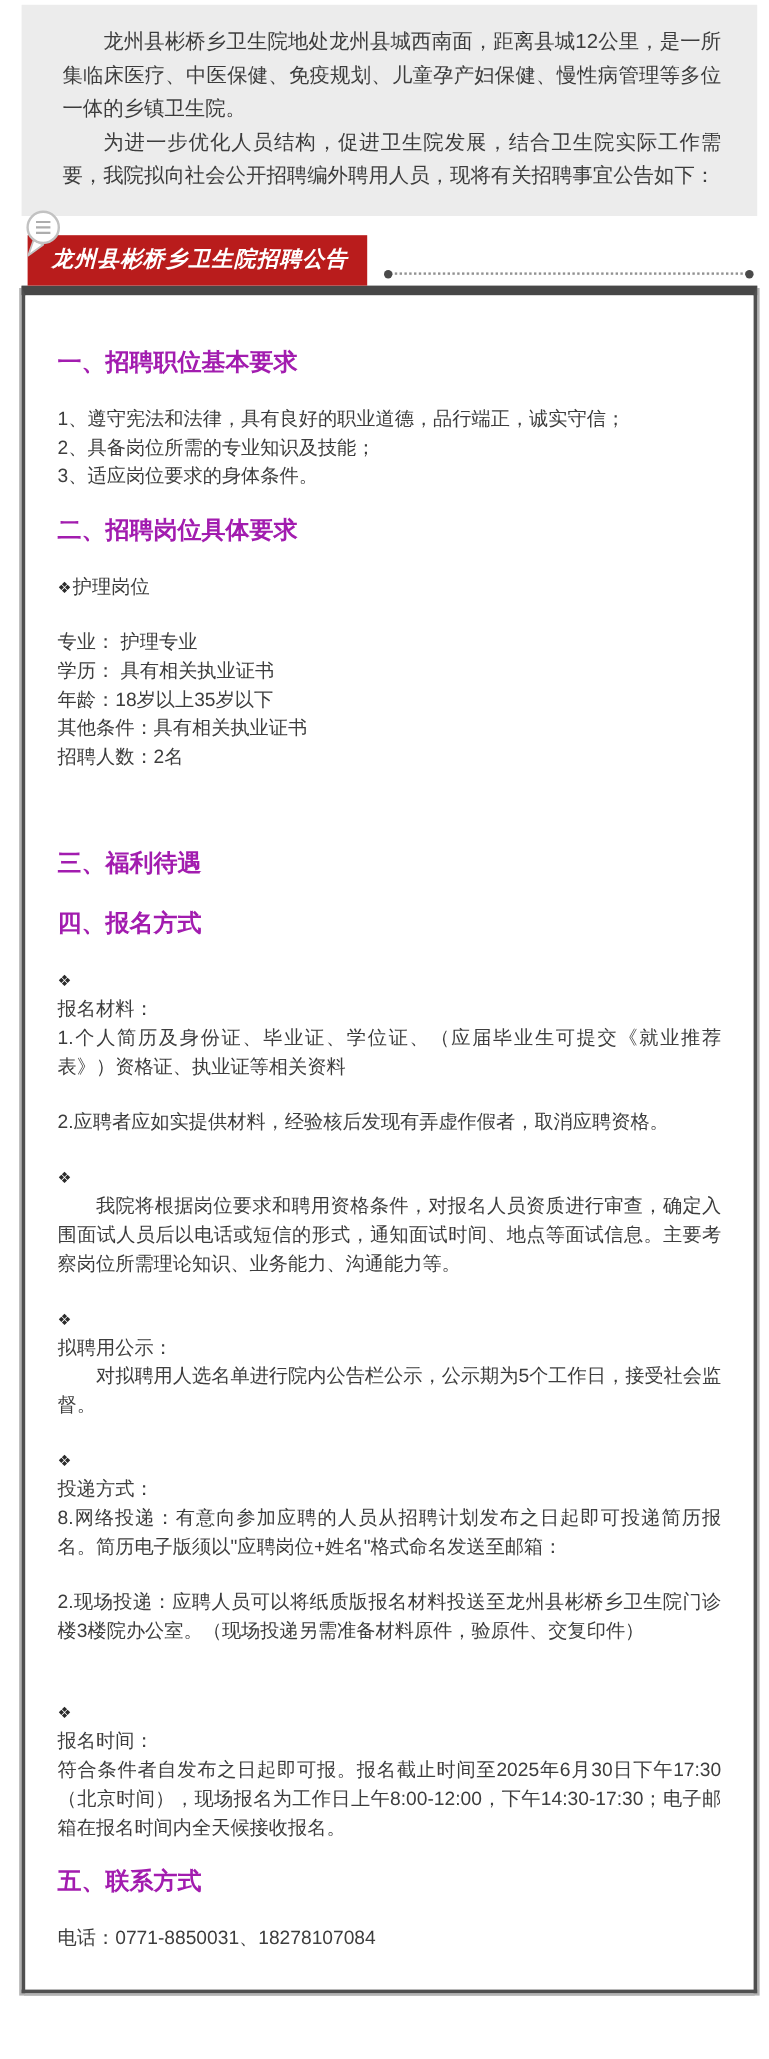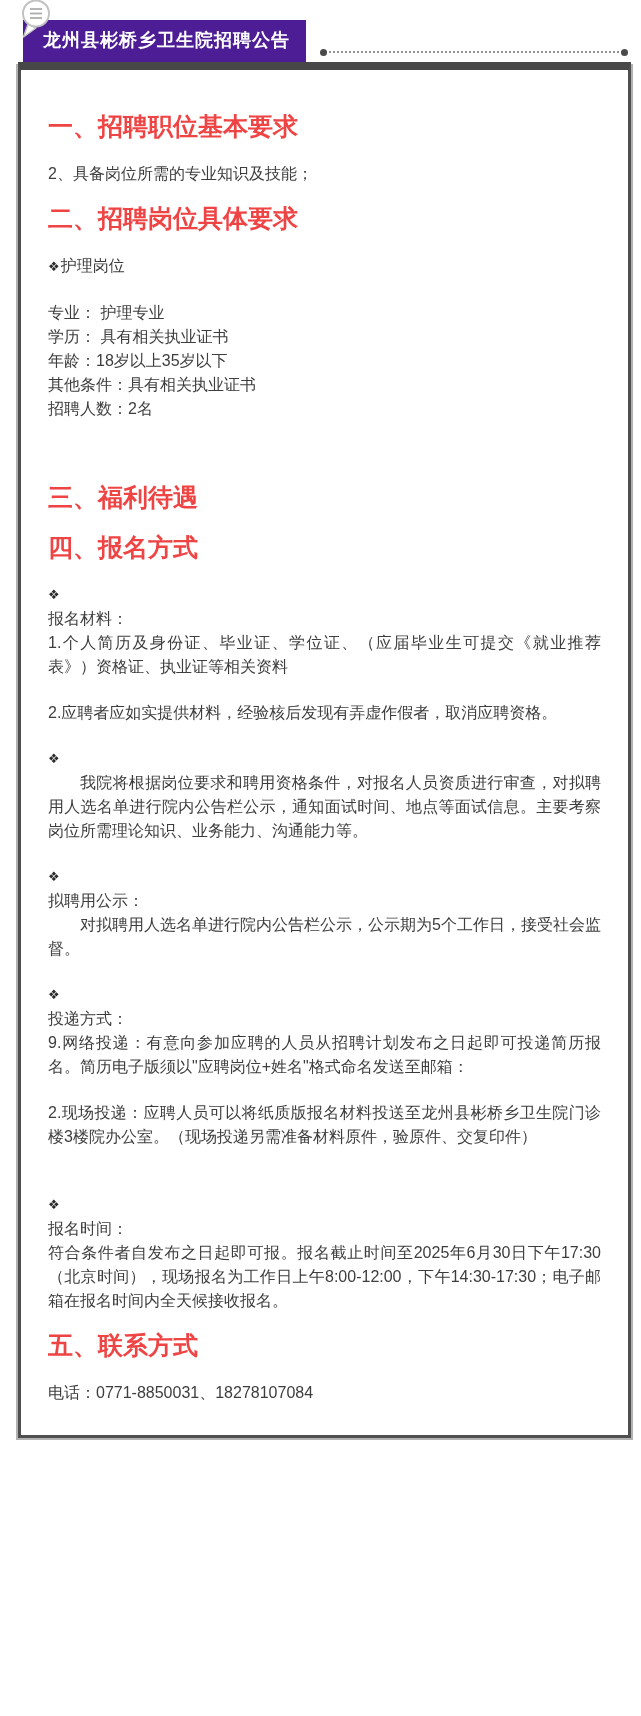--- a/index.html
+++ b/index.html
@@ -65,85 +65,91 @@
     background:#fff;
     padding:42px 27px 30px 27px;
     font-size:16px; line-height:24px;
     text-align:justify;
     color:#3d3d3d;
     box-shadow:-2px 2px 0 #b2b2b2, 2px 2px 0 #b2b2b2;
   }
   .blk { margin:0; }
   .article-box > :first-child { margin-top:0; }
   h2.heading {
-    font-size:25px; line-height:28px;
-    color:#ef4444; font-weight:bold;
+    font-size:20px; line-height:28px;
+    color:#a21caf; font-weight:bold;
     margin:18px 0 22px 0;
   }
   .gap { height:22px; }
   p.para { margin:0; }
   p.indent { text-indent:2em; }
   p.bullet { font-size:13px; line-height:24px; color:#2b2b2b; margin:0; }
   .bullet-char { font-size:13px; color:#2b2b2b; margin-right:1px; }
   p.linkline { margin:0; }
   p.linkline a { color:#f2756c; text-decoration:none; cursor:pointer; }
 </style>
 </head>
 <body>
 
 <div class="page">
 
+  <section class="intro" style="background: rgb(236, 236, 236);">
+    <p>龙州县彬桥乡卫生院地处龙州县城西南面，距离县城12公里，是一所集临床医疗、中医保健、免疫规划、儿童孕产妇保健、慢性病管理等多位一体的乡镇卫生院。</p>
+    <p>为进一步优化人员结构，促进卫生院发展，结合卫生院实际工作需要，我院拟向社会公开招聘编外聘用人员，现将有关招聘事宜公告如下：</p>
+  </section>
 
   <div class="badge-row">
-    <div class="badge" style="background: #4c1d95;">
+    <div class="badge" style="background: #b91c1c; font-style: italic;">
       <span class="bubble">
         <svg width="36" height="42" viewBox="0 0 36 42" xmlns="http://www.w3.org/2000/svg">
           <path d="M10 26 L5.5 39 L18 30 Z" fill="#ffffff" stroke="#c2c2c2" stroke-width="1.5" stroke-linejoin="round"></path>
           <circle cx="18" cy="15.5" r="13" fill="#ffffff" stroke="#c2c2c2" stroke-width="2"></circle>
           <line x1="12" y1="11" x2="24" y2="11" stroke="#adadad" stroke-width="1.8"></line>
           <line x1="12" y1="15.5" x2="24" y2="15.5" stroke="#adadad" stroke-width="1.8"></line>
           <line x1="12" y1="20" x2="24" y2="20" stroke="#adadad" stroke-width="1.8"></line>
         </svg>
       </span>
       <span>龙州县彬桥乡卫生院招聘公告</span>
     </div>
     <div class="divider"></div>
   </div>
 
   <section class="article-box">
       <h2 class="blk heading">一、招聘职位基本要求</h2>
+      <p class="blk para">1、遵守宪法和法律，具有良好的职业道德，品行端正，诚实守信；</p>
       <p class="blk para">2、具备岗位所需的专业知识及技能；</p>
+      <p class="blk para">3、适应岗位要求的身体条件。</p>
       <h2 class="blk heading">二、招聘岗位具体要求</h2>
       <p class="blk para"><span class="bullet-char">❖</span><span>护理岗位</span></p>
       <div class="blk gap"></div>
       <p class="blk para">专业： 护理专业</p>
       <p class="blk para">学历： 具有相关执业证书</p>
       <p class="blk para">年龄：18岁以上35岁以下</p>
       <p class="blk para">其他条件：具有相关执业证书</p>
       <p class="blk para">招聘人数：2名</p>
       <div class="blk gap"></div>
       <div class="blk gap"></div>
       <h2 class="blk heading">三、福利待遇</h2>
       <h2 class="blk heading">四、报名方式</h2>
       <p class="blk bullet">❖</p>
       <p class="blk para">报名材料：</p>
       <p class="blk para">1.个人简历及身份证、毕业证、学位证、（应届毕业生可提交《就业推荐表》）资格证、执业证等相关资料</p>
       <div class="blk gap"></div>
       <p class="blk para">2.应聘者应如实提供材料，经验核后发现有弄虚作假者，取消应聘资格。</p>
       <div class="blk gap"></div>
       <p class="blk bullet">❖</p>
-      <p class="blk para indent">我院将根据岗位要求和聘用资格条件，对报名人员资质进行审查，对拟聘用人选名单进行院内公告栏公示，通知面试时间、地点等面试信息。主要考察岗位所需理论知识、业务能力、沟通能力等。</p>
+      <p class="blk para indent">我院将根据岗位要求和聘用资格条件，对报名人员资质进行审查，确定入围面试人员后以电话或短信的形式，通知面试时间、地点等面试信息。主要考察岗位所需理论知识、业务能力、沟通能力等。</p>
       <div class="blk gap"></div>
       <p class="blk bullet">❖</p>
       <p class="blk para">拟聘用公示：</p>
       <p class="blk para indent">对拟聘用人选名单进行院内公告栏公示，公示期为5个工作日，接受社会监督。</p>
       <div class="blk gap"></div>
       <p class="blk bullet">❖</p>
       <p class="blk para">投递方式：</p>
-      <p class="blk para">9.网络投递：有意向参加应聘的人员从招聘计划发布之日起即可投递简历报名。简历电子版须以"应聘岗位+姓名"格式命名发送至邮箱：</p>
+      <p class="blk para">8.网络投递：有意向参加应聘的人员从招聘计划发布之日起即可投递简历报名。简历电子版须以"应聘岗位+姓名"格式命名发送至邮箱：</p>
       <div class="blk gap"></div>
       <p class="blk para">2.现场投递：应聘人员可以将纸质版报名材料投送至龙州县彬桥乡卫生院门诊楼3楼院办公室。（现场投递另需准备材料原件，验原件、交复印件）</p>
       <div class="blk gap"></div>
       <div class="blk gap"></div>
       <p class="blk bullet">❖</p>
       <p class="blk para">报名时间：</p>
       <p class="blk para">符合条件者自发布之日起即可报。报名截止时间至2025年6月30日下午17:30（北京时间），现场报名为工作日上午8:00-12:00，下午14:30-17:30；电子邮箱在报名时间内全天候接收报名。</p>
       <h2 class="blk heading">五、联系方式</h2>
       <p class="blk para">电话：0771-8850031、18278107084</p>
     </section>

